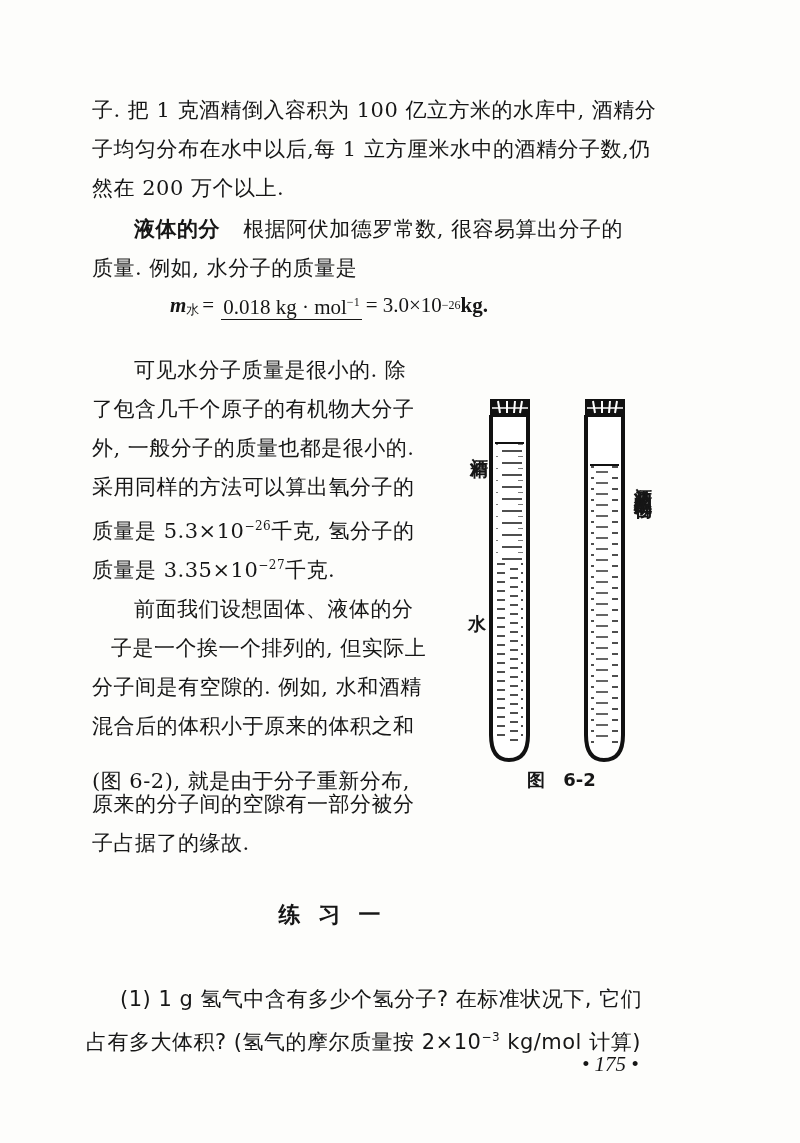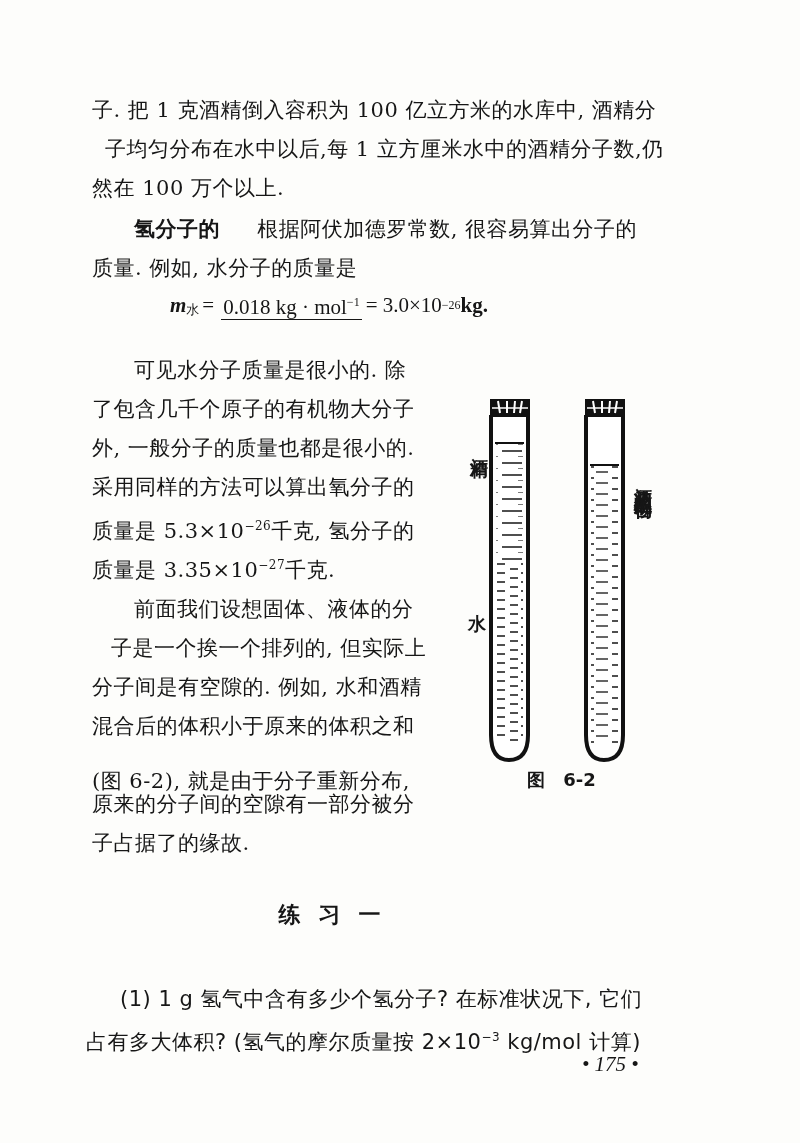--- a/index.html
+++ b/index.html
@@ -21,26 +21,26 @@
     .vertical { writing-mode: vertical-rl; letter-spacing: 2px; }
     .caption { position: absolute; left: 527px; top: 768px; font-size: 18px; font-family: "DejaVu Sans", sans-serif; font-weight: bold; word-spacing: 12px; }
     .section-title { position: absolute; left: 0; width: 677px; top: 900px; text-align: center; font-size: 22px; font-weight: bold; font-family: "DejaVu Sans", sans-serif; letter-spacing: 18px; }
     .exercise { font-family: "DejaVu Sans", sans-serif; }
     .page-num { position: absolute; left: 582px; top: 1052px; font-size: 21px; font-style: italic; font-weight: normal; font-family: "Liberation Serif", serif; }
   </style>
 </head>
 <body>
 
 <div class="line" style="left:92px; top:96px;">子. 把 1 克酒精倒入容积为 100 亿立方米的水库中, 酒精分</div>
-<div class="line" style="left:92px; top:135px;margin-left:13px;">子均匀分布在水中以后,每 1 立方厘米水中的酒精分子数,仍</div>
-<div class="line" style="left:92px; top:174px;">然在 100 万个以上.</div>
+<div class="line" style="left:92px; top:135px;">子均匀分布在水中以后,每 1 立方厘米水中的酒精分子数,仍</div>
+<div class="line" style="left:92px; top:174px;">然在 200 万个以上.</div>
 
 <div class="line" style="left:134px; top:215px;">
-  <span class="bold">氢分子的</span>
-  <span style="margin-left:30px;">根据阿伏加德罗常数, 很容易算出分子的</span>
+  <span class="bold">液体的分</span>
+  <span style="margin-left:16px;">根据阿伏加德罗常数, 很容易算出分子的</span>
 </div>
 <div class="line" style="left:92px; top:254px;">质量. 例如, 水分子的质量是</div>
 
 <div class="formula">
   <span class="mvar">m</span>
     <span class="msub">水</span>
   <span style="margin:0 3px;">=</span>
   <span class="frac">
     <span class="num"><span>0.018 kg · mol</span><sup>−1</sup></span>
   </span>

